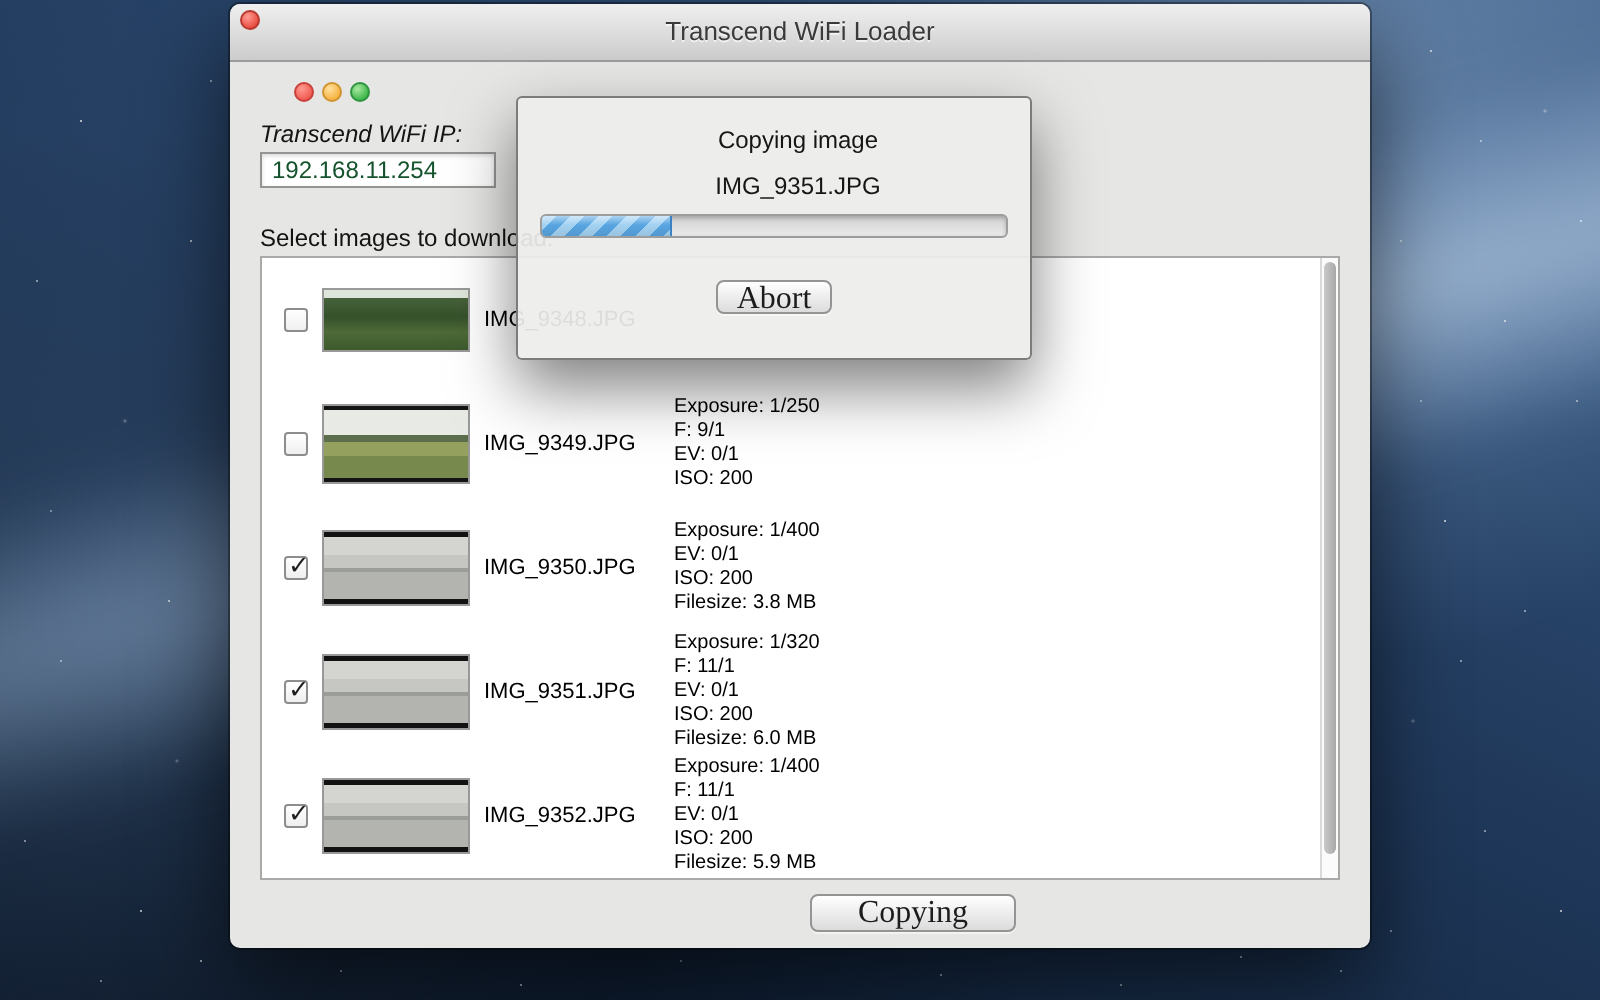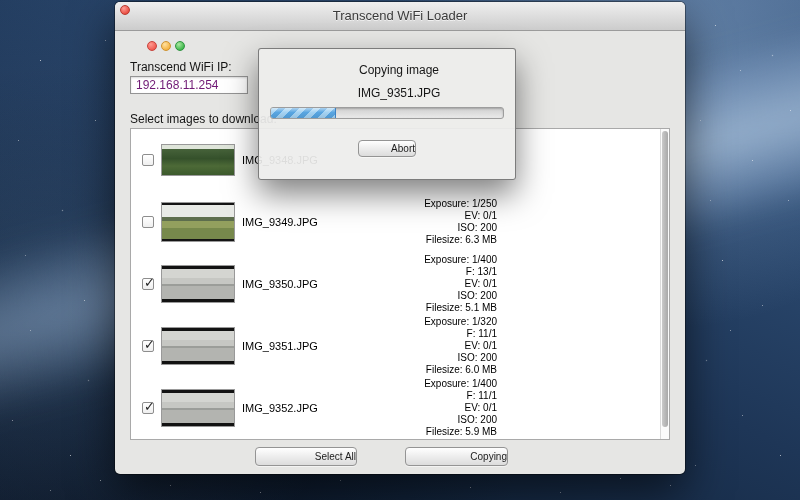--- a/index.html
+++ b/index.html
@@ -46,50 +46,50 @@
     text-align:center;line-height:28px;font-size:13px;color:#3a3a3a;
     text-shadow:0 1px 0 rgba(255,255,255,.65);}
   .close-dot{position:absolute;left:5px;top:3px;width:10px;height:10px;border-radius:50%;
     background:radial-gradient(circle at 35% 30%, #ff9d95, #e84b3f 75%);
     border:1px solid #b83a2f;box-sizing:border-box;}
   .traffic{position:absolute;left:32px;top:39px;display:flex;gap:4px;}
   .dot{width:10px;height:10px;border-radius:50%;box-sizing:border-box;border:1px solid rgba(0,0,0,.25);}
   .dot.red{background:radial-gradient(circle at 35% 30%, #ff9a90,#ef5a50 75%);border-color:#c9413a;}
   .dot.yellow{background:radial-gradient(circle at 35% 30%, #ffe1a0,#f5b23e 75%);border-color:#cf9330;}
   .dot.green{background:radial-gradient(circle at 35% 30%, #a9e8a0,#3cb649 75%);border-color:#2f9440;}
-  .ip-label{position:absolute;left:15px;top:58px;font-size:12px;color:#141414;}
+  .ip-label{position:absolute;left:15px;top:58px;font-size:12px;color:#141414;font-style:italic;}
   .ip-field{position:absolute;left:15px;top:74px;width:118px;height:18px;box-sizing:border-box;
     font-size:12px;font-family:inherit;padding:1px 5px;border:1px solid #949494;background:#fff;
-    box-shadow:inset 0 1px 2px rgba(0,0,0,.15);color:#701a75;}
+    box-shadow:inset 0 1px 2px rgba(0,0,0,.15);color:#14532d;}
   .select-label{position:absolute;left:15px;top:110px;font-size:12px;color:#141414;}
   .list{position:absolute;left:15px;top:126px;width:540px;height:312px;background:#fff;
     border:1px solid #a9a9a9;box-sizing:border-box;overflow:hidden;}
   .row{height:62px;display:flex;align-items:center;}
   .cb{flex:none;margin-left:11px;width:12px;height:12px;border-radius:2px;position:relative;
     background:linear-gradient(#ffffff,#efefef);border:1px solid #8d8d8d;box-sizing:border-box;}
   .cb.checked::after{content:"\2713";position:absolute;left:1px;top:-4px;font-size:13px;
     font-weight:bold;color:#1f1f1f;}
   .thumbwrap{flex:none;margin-left:8px;width:72px;display:flex;align-items:center;justify-content:center;}
   .thumb{width:72px;box-shadow:0 0 0 1px rgba(0,0,0,.4);}
   .thumb[data-thumb="forest"]{height:30px;
     background:linear-gradient(180deg,#dfe5da 0%,#dfe5da 14%,#46623a 14%,#35512b 45%,#4d6a37 70%,#3c5a2c 100%);}
   .thumb[data-thumb="field"]{height:38px;
     background:linear-gradient(180deg,#141414 0%,#141414 5%,#e8eae6 5%,#e8eae6 38%,#5d6e4d 38%,#5d6e4d 47%,#93a05e 47%,#93a05e 66%,#77894c 66%,#77894c 95%,#141414 95%,#141414 100%);}
   .thumb[data-thumb="sea"]{height:36px;
     background:linear-gradient(180deg,#121212 0%,#121212 7%,#d4d5d1 7%,#d4d5d1 32%,#c6c7c3 32%,#c6c7c3 50%,#9b9d99 50%,#9b9d99 56%,#b3b4b0 56%,#b3b4b0 93%,#121212 93%,#121212 100%);}
   .fname{flex:none;margin-left:8px;width:95px;font-size:11px;color:#000;}
-  .details{flex:none;width:160px;font-size:10px;line-height:12px;color:#000;text-align:right;}
+  .details{flex:none;width:160px;font-size:10px;line-height:12px;color:#000;}
   .dline{display:block;min-height:12px;}
   .scrollbar{position:absolute;right:0;top:0;width:9px;height:310px;background:#fbfbfb;
     border-left:1px solid #dadada;box-sizing:border-box;}
   .scroll-thumb{position:absolute;left:1px;top:2px;width:6px;height:296px;border-radius:3px;
     background:linear-gradient(90deg,#cacaca,#a8a8a8);}
-  .pushbtn{height:19px;border-radius:4px;border:1px solid #949494;font-family:Liberation Sans, sans-serif;
-    background:linear-gradient(#ffffff,#ededed 50%,#dcdcdc);font-size:10px;color:#1c1c1c;
-    box-shadow:0 1px 0 rgba(255,255,255,.5);text-align:right;padding:0;}
+  .pushbtn{height:19px;border-radius:4px;border:1px solid #949494;font-family:Liberation Serif, serif;
+    background:linear-gradient(#ffffff,#ededed 50%,#dcdcdc);font-size:16px;color:#1c1c1c;
+    box-shadow:0 1px 0 rgba(255,255,255,.5);text-align:center;padding:0;}
   .select-all{position:absolute;left:140px;top:445px;width:102px;}
   .download{position:absolute;left:290px;top:445px;width:103px;}
   
   .dialog{position:absolute;left:258px;top:48px;width:258px;height:132px;z-index:5;
     background:rgba(237,237,236,0.93);border:1px solid rgba(105,105,105,.85);
     border-radius:3px;box-shadow:0 14px 32px rgba(0,0,0,.5);box-sizing:border-box;padding-left:24px;}
   .dlg-title{margin-top:14px;text-align:center;font-size:12px;color:#161616;}
   .dlg-file{margin-top:9px;text-align:center;font-size:12px;color:#161616;}
   .progress-track{position:absolute;left:11px;top:58px;width:234px;height:12px;border-radius:3px;
     background:linear-gradient(#d0d0d0,#eaeaea);border:1px solid #9d9d9d;box-sizing:border-box;
@@ -142,38 +142,37 @@
       </div>
 
       <div class="row">
         <span class="cb"></span>
         <span class="thumbwrap">
           <span class="thumb" data-thumb="field"></span>
         </span>
         <span class="fname">IMG_9349.JPG</span>
         <span class="details">
           <span class="dline">Exposure: 1/250</span>
-          <span class="dline">EV: 0/1</span>
-          <span class="dline">ISO: 200</span>
-          <span class="dline">Filesize: 6.3 MB</span>
+          <span class="dline">F: 9/1</span>
+          <span class="dline">EV: 0/1</span>
+          <span class="dline">ISO: 200</span>
         </span>
       </div>
 
       <div class="row">
         <span class="cb checked"></span>
         <span class="thumbwrap">
           <span class="thumb" data-thumb="sea"></span>
         </span>
         <span class="fname">IMG_9350.JPG</span>
         <span class="details">
           <span class="dline">Exposure: 1/400</span>
-          <span class="dline">F: 13/1</span>
-          <span class="dline">EV: 0/1</span>
-          <span class="dline">ISO: 200</span>
-          <span class="dline">Filesize: 5.1 MB</span>
+          <span class="dline">EV: 0/1</span>
+          <span class="dline">ISO: 200</span>
+          <span class="dline">Filesize: 3.8 MB</span>
         </span>
       </div>
 
       <div class="row">
         <span class="cb checked"></span>
         <span class="thumbwrap">
           <span class="thumb" data-thumb="sea"></span>
         </span>
         <span class="fname">IMG_9351.JPG</span>
         <span class="details">
@@ -198,21 +197,20 @@
           <span class="dline">ISO: 200</span>
           <span class="dline">Filesize: 5.9 MB</span>
         </span>
       </div>
 
       <div class="scrollbar">
         <div class="scroll-thumb"></div>
       </div>
     </div>
 
-    <button class="pushbtn select-all">Select All</button>
     <button class="pushbtn download">Copying</button>
   </div>
 
   <div class="dialog">
     <div class="dlg-title">Copying image</div>
     <div class="dlg-file">IMG_9351.JPG</div>
     <div class="progress-track">
       <div class="progress-fill" style="width: 28%;"></div>
     </div>
     <button class="pushbtn abort">Abort</button>

